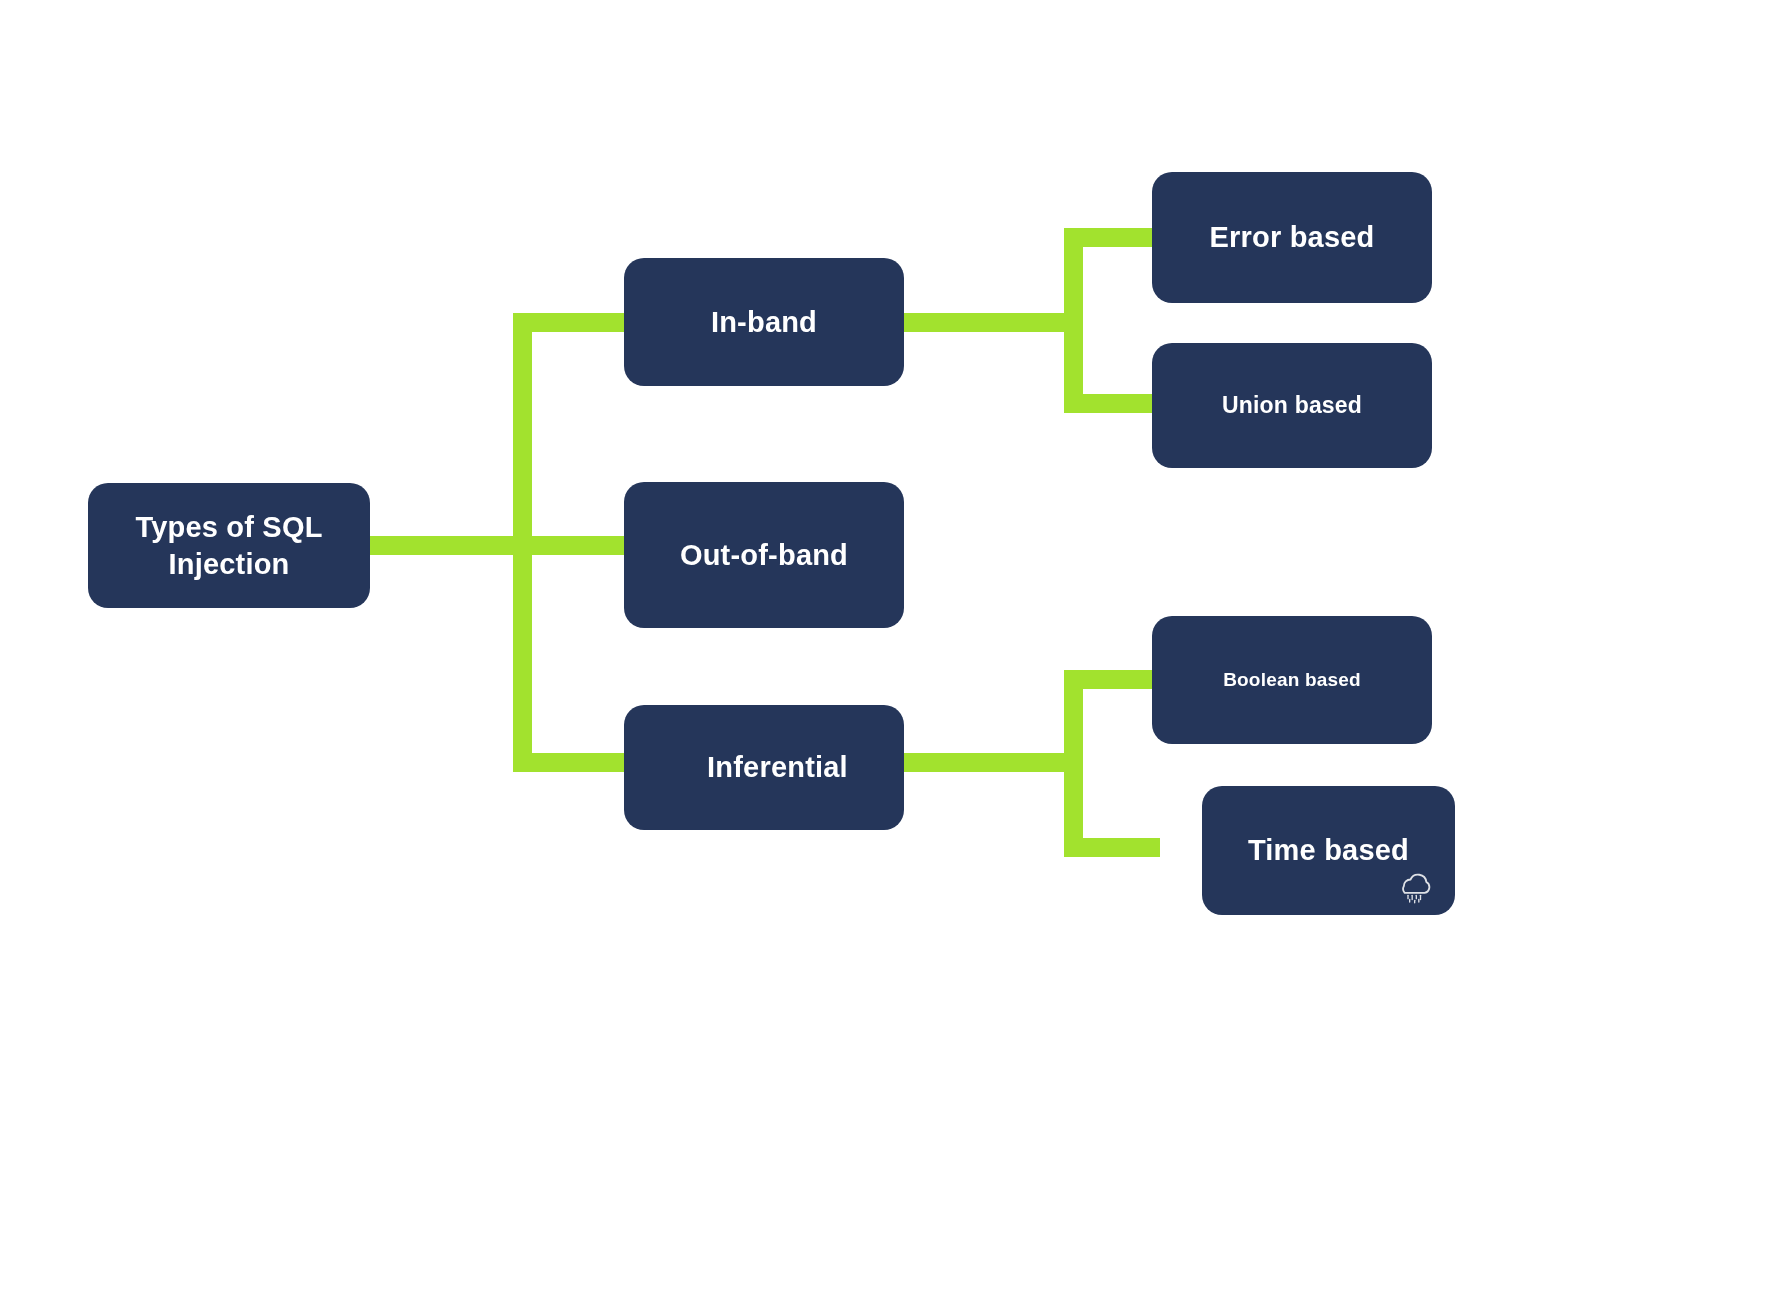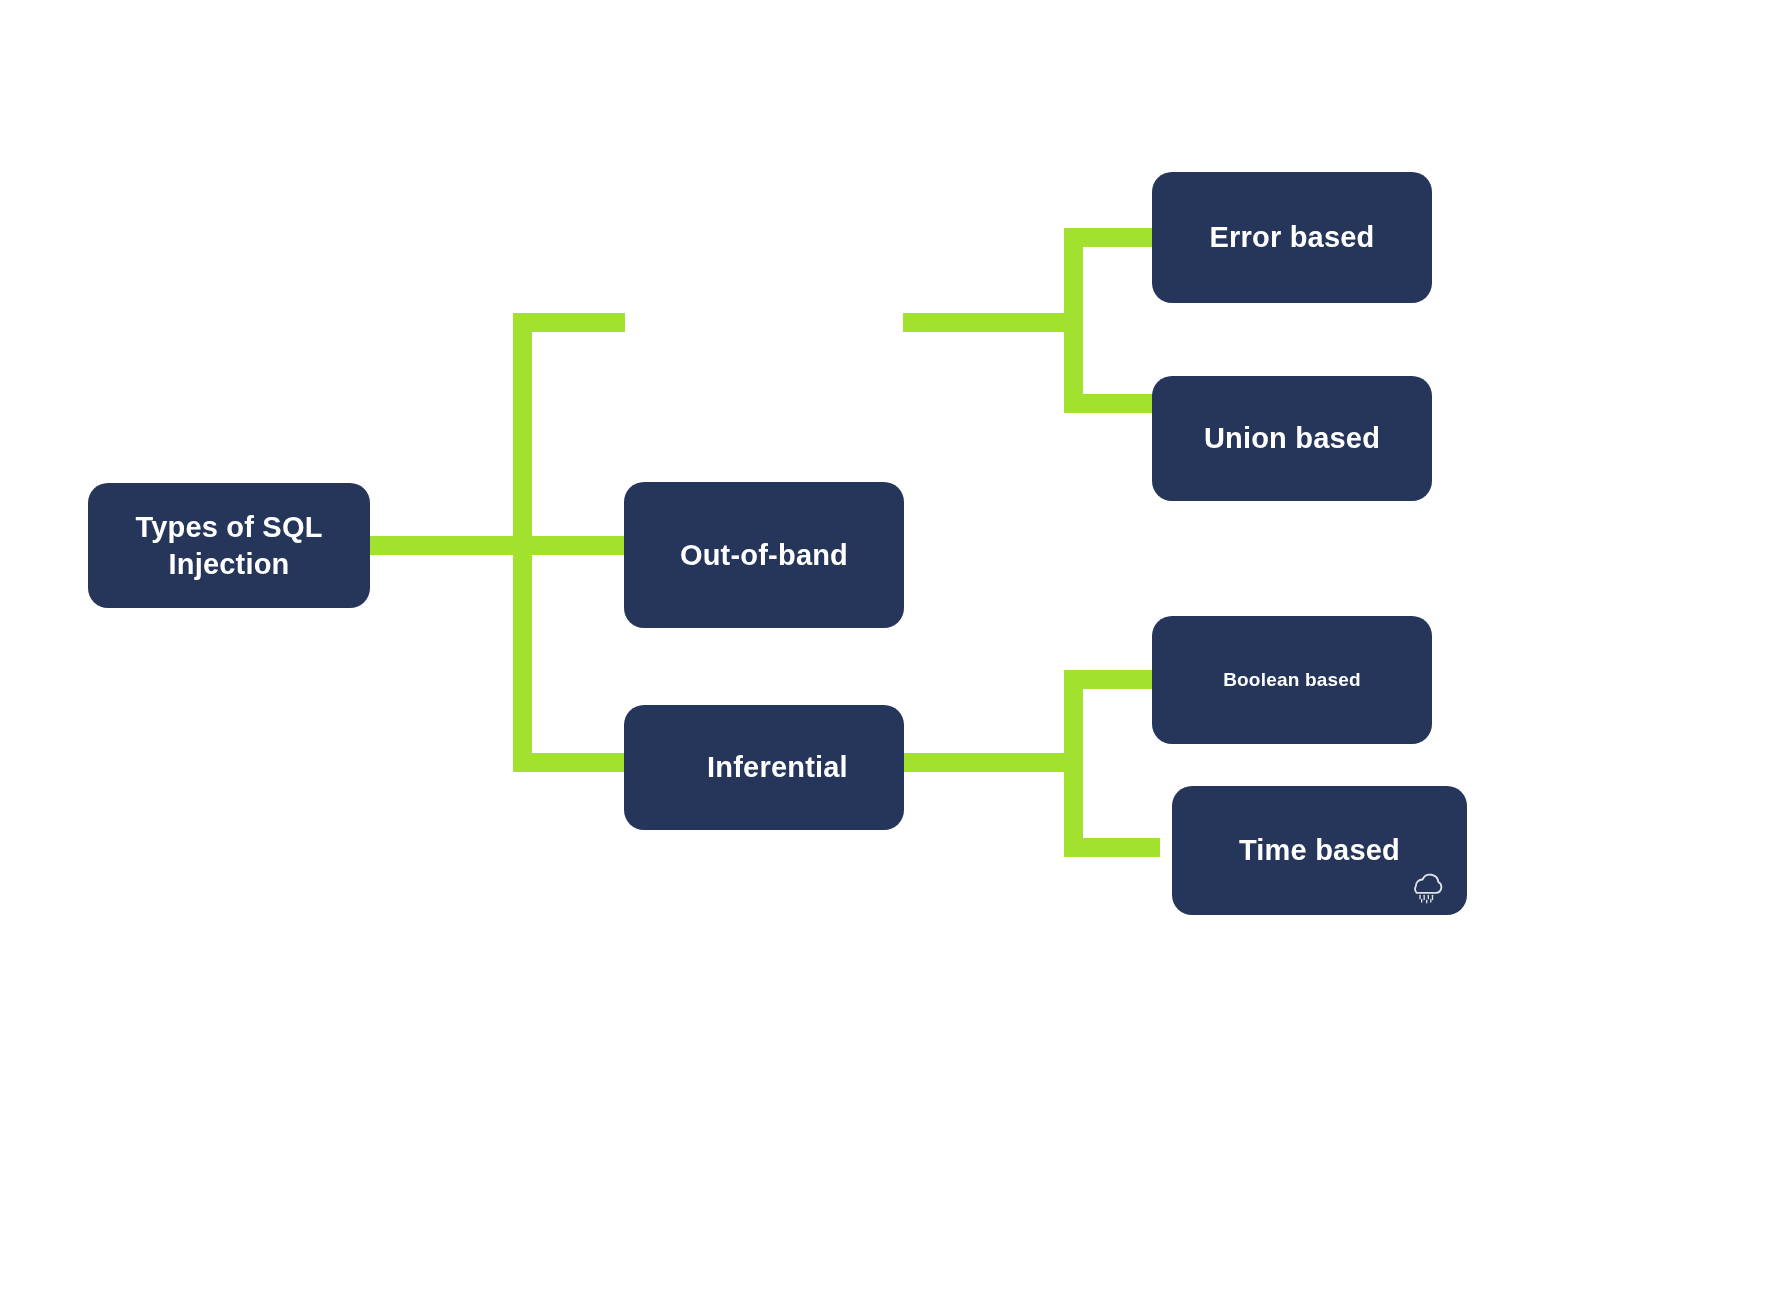--- a/index.html
+++ b/index.html
@@ -80,34 +80,33 @@
     top: 172px;
     width: 280px;
     height: 131px;
     font-size: 29px;
   }
   .node-union {
     left: 1152px;
     top: 343px;
     width: 280px;
     height: 125px;
-    font-size: 29px;
-    margin-top: 33px;
+    font-size: 23px;
   }
   .node-boolean {
     left: 1152px;
     top: 616px;
     width: 280px;
     height: 128px;
     font-size: 19px;
   }
   .node-time {
-    left: 1172px;
+    left: 1202px;
     top: 786px;
-    width: 295px;
+    width: 253px;
     height: 129px;
     font-size: 29px;
     position: absolute;
   }
   .watermark {
     position: absolute;
     right: 22px;
     bottom: 10px;
     width: 40px;
     height: 36px;
@@ -145,20 +144,23 @@
       <rect x="1064" y="670" width="96" height="19"></rect>
       <rect x="1064" y="838" width="96" height="19"></rect>
     </g>
   </svg>
 
   <div class="node node-root">
     <span class="node-label">Types of SQL
 Injection</span>
   </div>
 
+  <div class="node node-inband">
+    <span class="node-label">In-band</span>
+  </div>
 
   <div class="node node-outofband">
     <span class="node-label">Out-of-band</span>
   </div>
 
   <div class="node node-inferential">
     <span class="node-label">Inferential</span>
   </div>
 
   <div class="node node-error">

